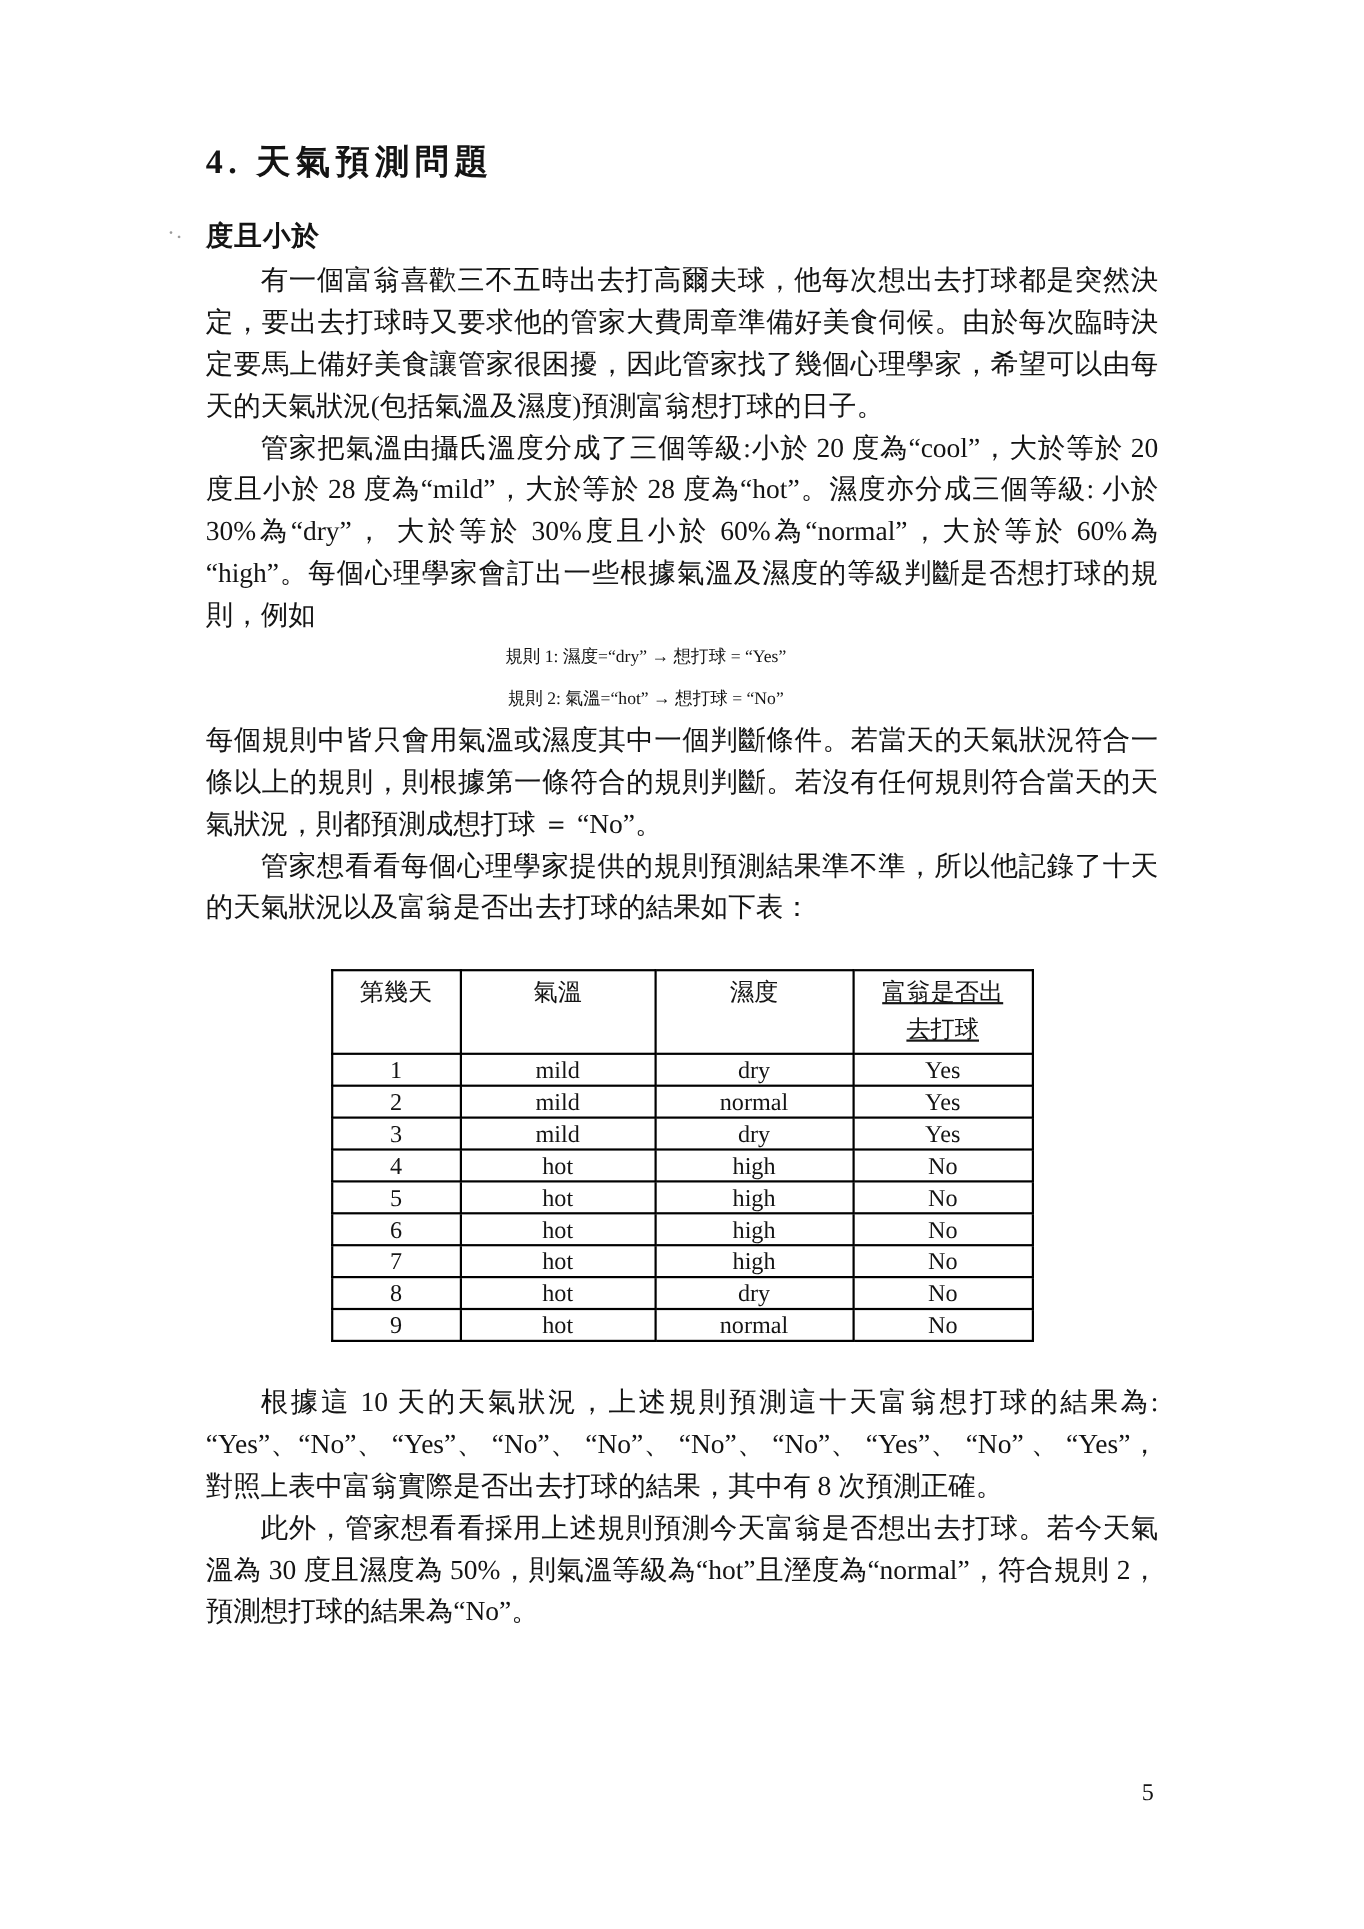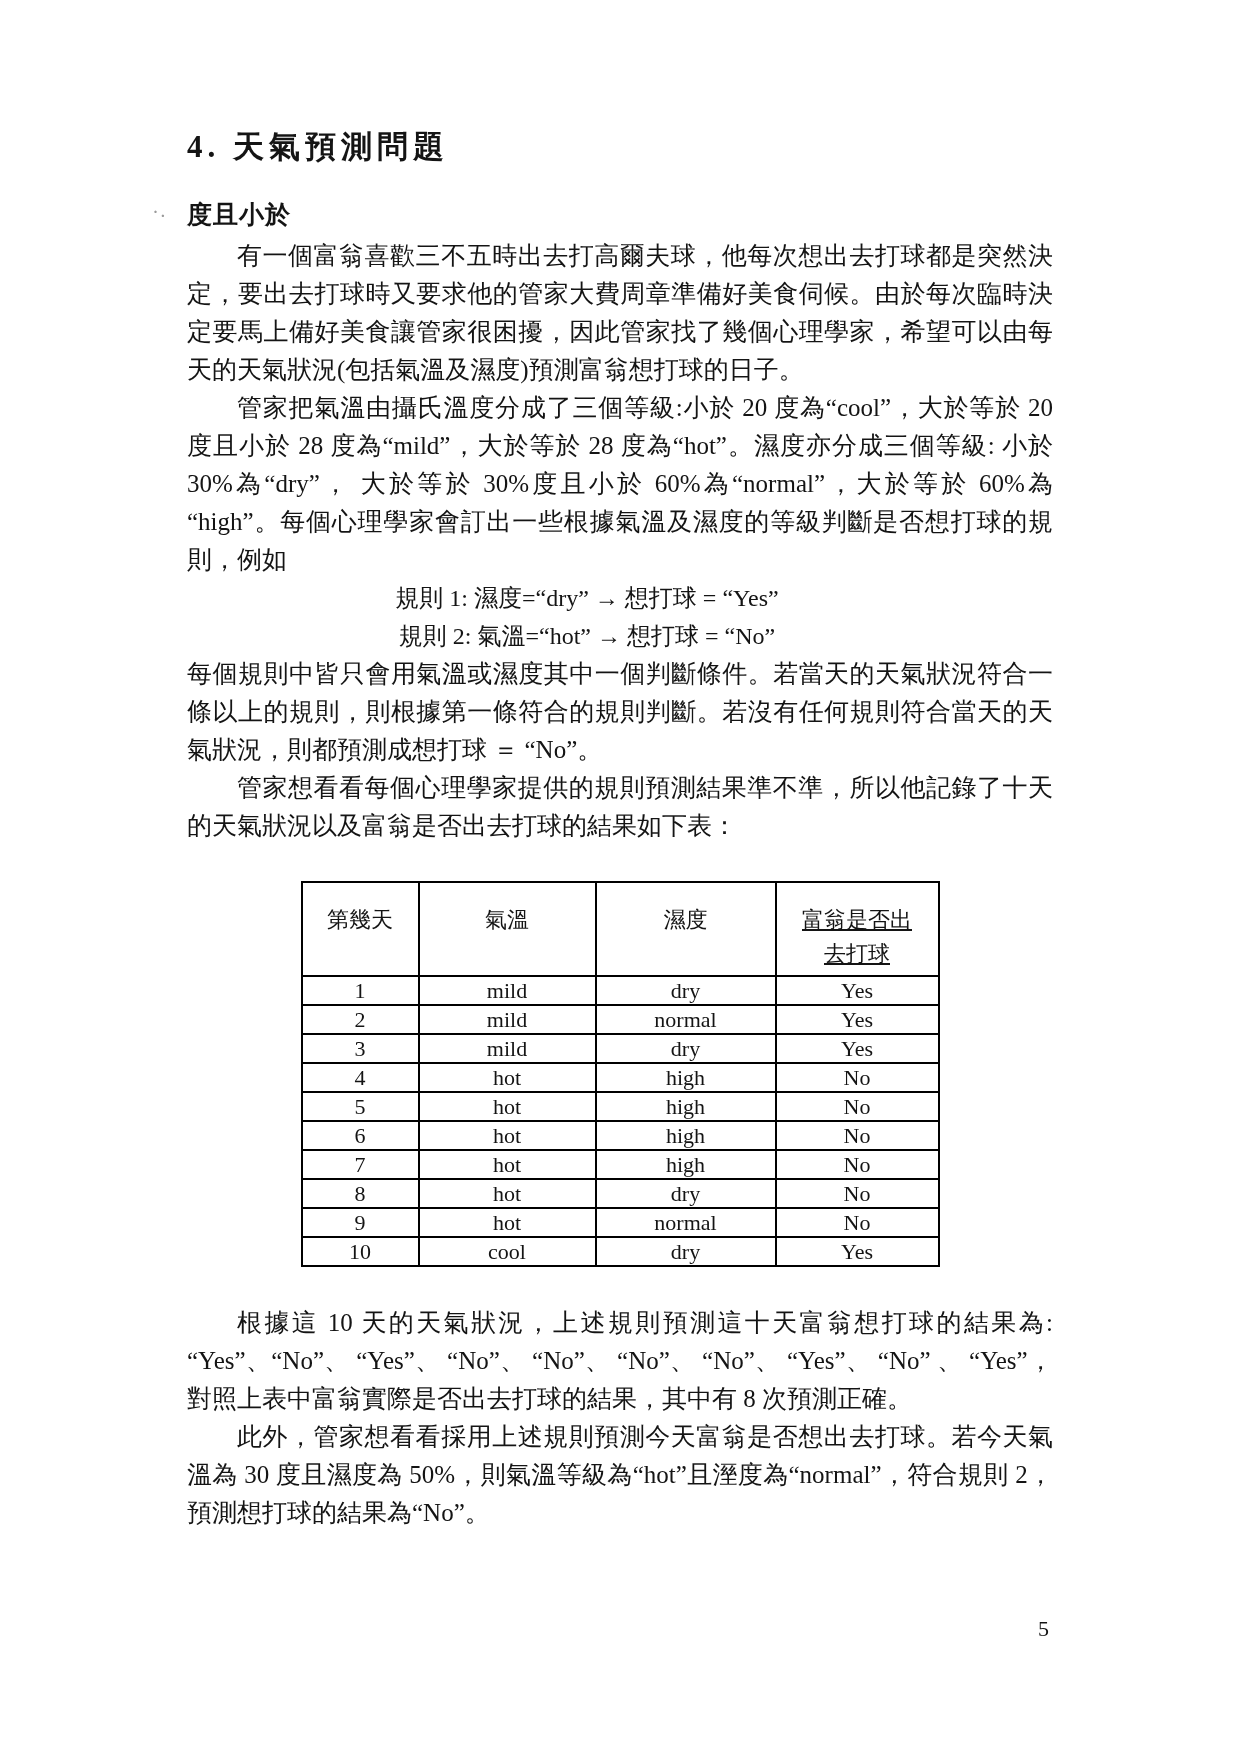--- a/index.html
+++ b/index.html
@@ -48,21 +48,21 @@
   }
   .body-par {
     font-size: 25px;
     line-height: 38px;
     margin: 0;
     text-align: justify;
     text-indent: 2em;
   }
   .body-par.noindent { text-indent: 0; }
   .rule-line {
-    font-size: 24px;
+    font-size: 16px;
     line-height: 38px;
     text-align: center;
     padding-right: 66px;
   }
   .weather-table {
     border-collapse: collapse;
     table-layout: fixed;
     width: 637px;
     margin: 36px auto 0 auto;
     font-size: 22px;
@@ -74,21 +74,21 @@
   .weather-table th, .weather-table td {
     border: 2px solid #000;
     text-align: center;
     padding: 0;
     font-weight: normal;
   }
   .weather-table thead th {
     vertical-align: top;
     height: 72px;
     line-height: 34px;
-    padding-top: 20px;
+    padding-top: 2px;
   }
   .weather-table thead th.two-line { white-space: pre-line; text-decoration: underline; }
   .weather-table tbody td {
     height: 27px;
     line-height: 26px;
   }
   .post-table { margin-top: 37px; }
   .page-number {
     position: absolute;
     left: 1038px;
@@ -182,26 +182,20 @@
             <td>hot</td>
             <td>dry</td>
             <td>No</td>
           </tr>
           <tr>
             <td>9</td>
             <td>hot</td>
             <td>normal</td>
             <td>No</td>
           </tr>
-          <tr>
-            <td>10</td>
-            <td>cool</td>
-            <td>dry</td>
-            <td>Yes</td>
-          </tr>
         </tbody>
     </table>
 
     <p class="body-par post-table">根據這 10 天的天氣狀況，上述規則預測這十天富翁想打球的結果為: “Yes”、“No”、 “Yes”、 “No”、 “No”、 “No”、 “No”、 “Yes”、 “No” 、 “Yes”，對照上表中富翁實際是否出去打球的結果，其中有 8 次預測正確。</p>
     <p class="body-par">此外，管家想看看採用上述規則預測今天富翁是否想出去打球。若今天氣溫為 30 度且濕度為 50%，則氣溫等級為“hot”且溼度為“normal”，符合規則 2，預測想打球的結果為“No”。</p>
   </div>
 
   <div class="page-number">5</div>
 </div>
 

